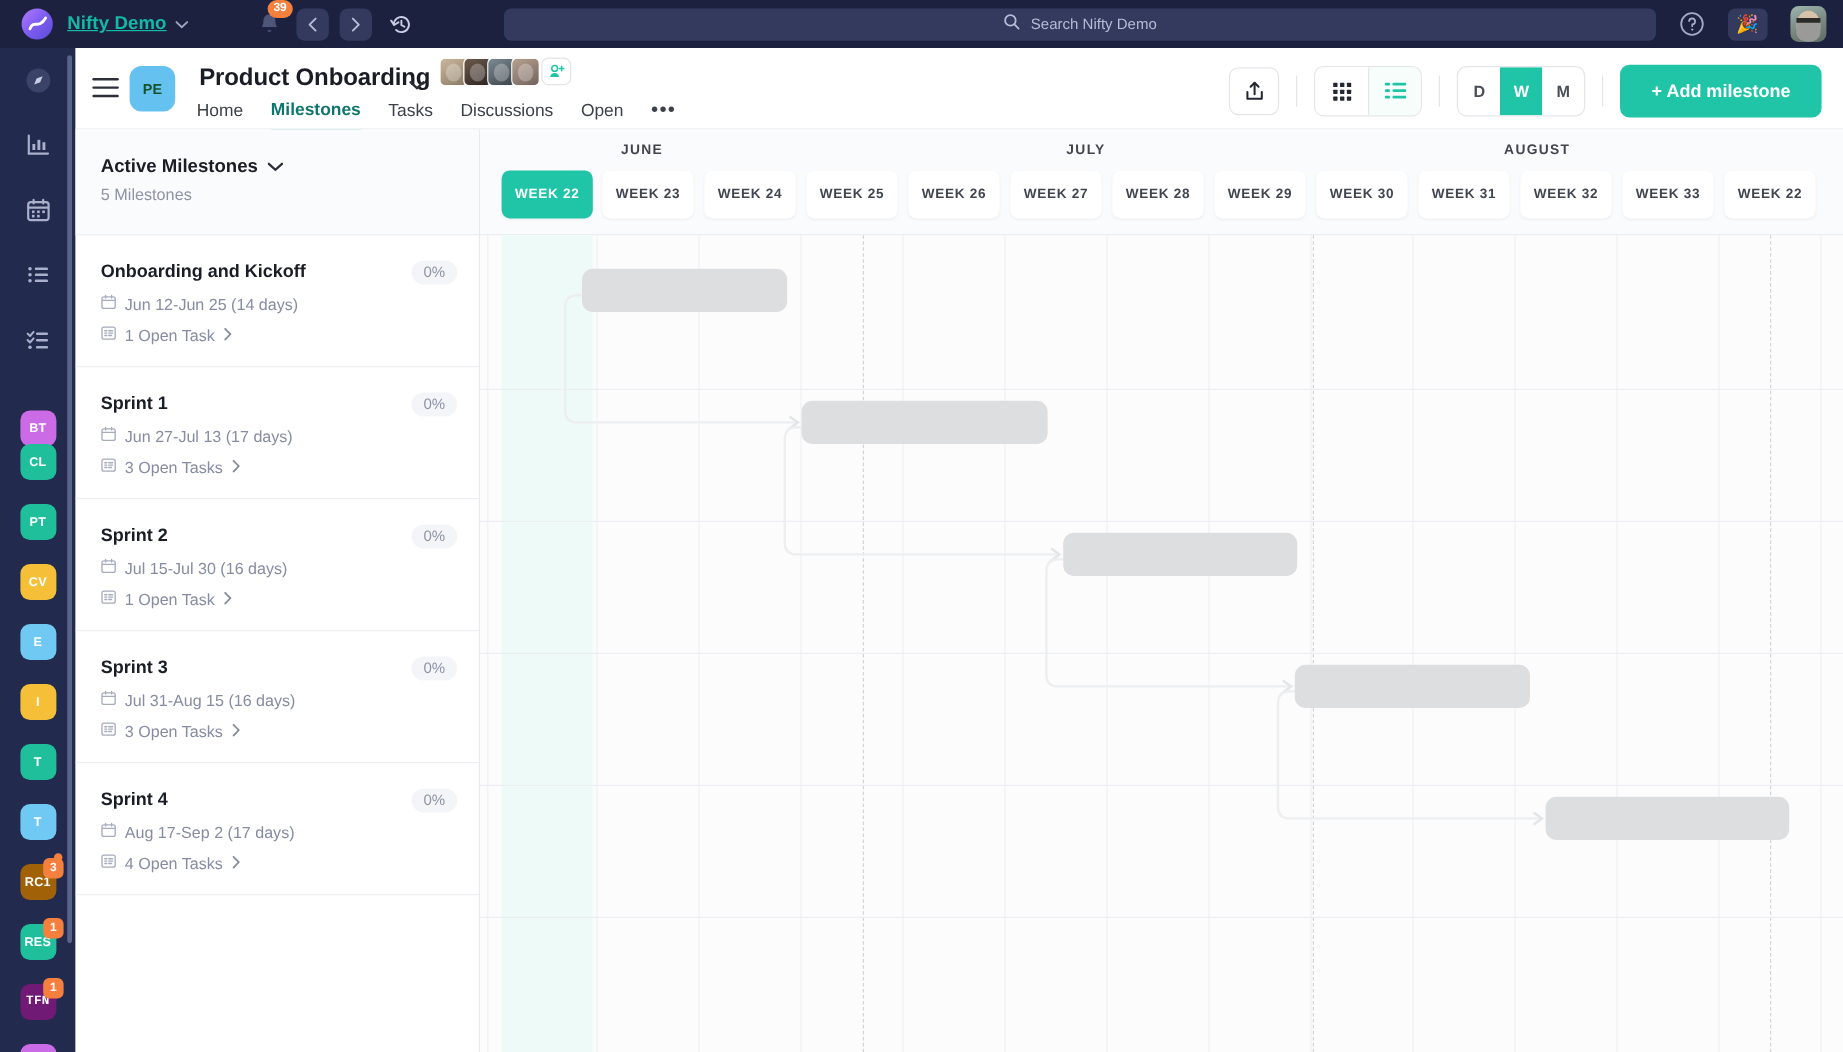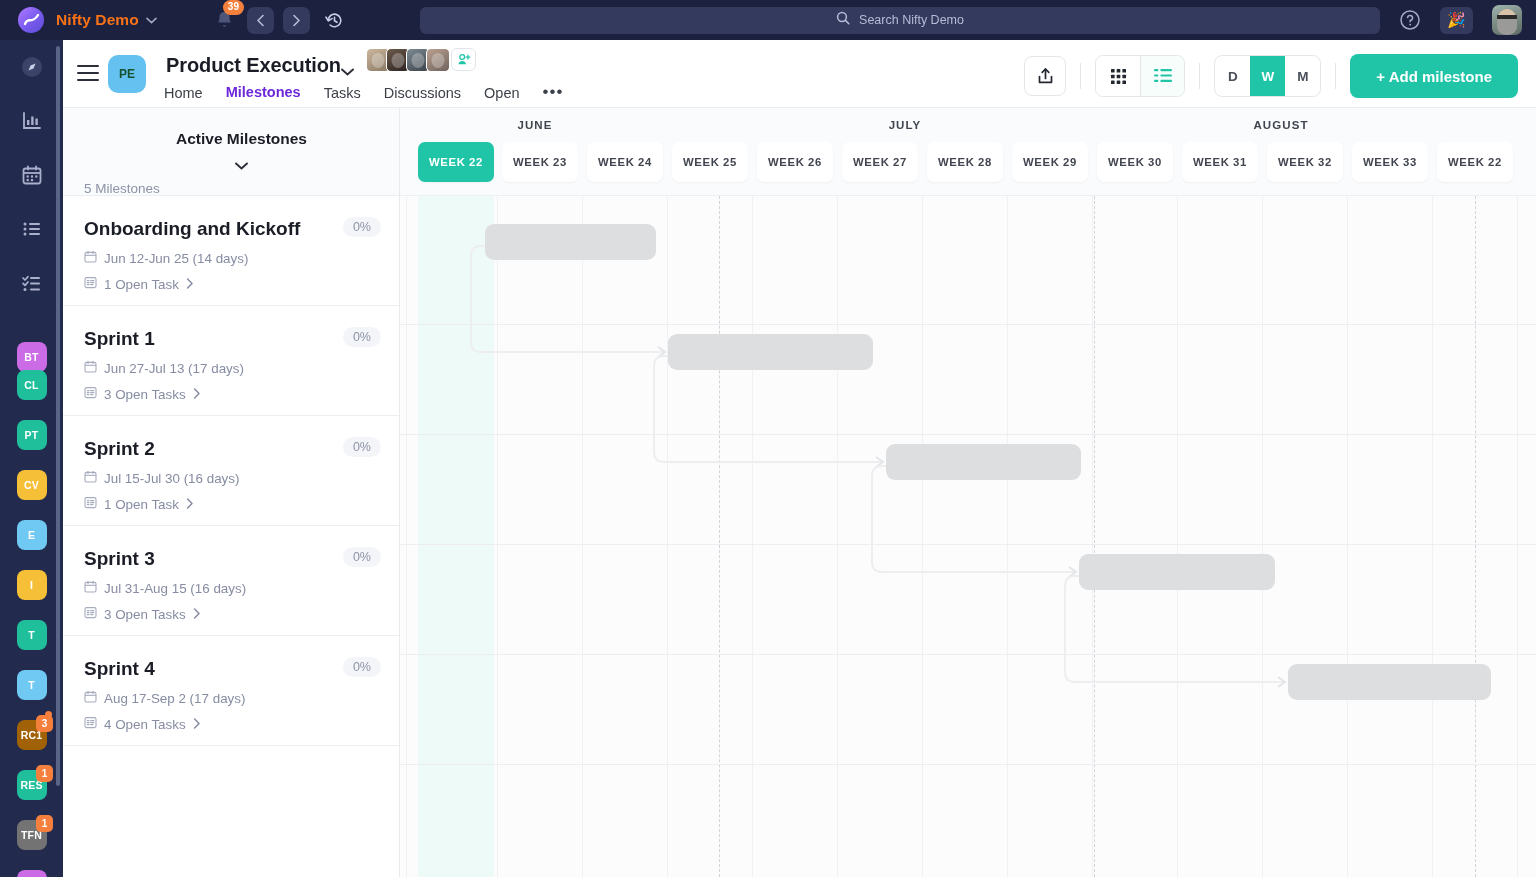--- a/index.html
+++ b/index.html
@@ -16,22 +16,23 @@
     position: absolute; top: 0; left: 0; width: 1536px; height: 40px;
     background: #1c2140; display: flex; align-items: center;
   }
   .brand-logo {
     width: 26px; height: 26px; margin-left: 18px; border-radius: 50%;
     background: linear-gradient(135deg,#b07bff 0%,#7c5cf0 50%,#5b4bd6 100%);
     display: flex; align-items: center; justify-content: center;
   }
   .brand-logo svg { display:block; }
   .brand-name {
-    color: #f97316; font-size: 15.5px; font-weight: bold; margin-left: 12px;
+    color: #14b8a6; font-size: 15.5px; font-weight: bold; margin-left: 12px;
     letter-spacing: .1px;
+    text-decoration: underline;
   }
   .chev-down-small { margin-left: 7px; opacity:.75; display:flex; align-items:center;}
   .bell-wrap { position: relative; margin-left: 55px; width: 26px; height: 26px; display:flex;align-items:center;justify-content:center;}
   .bell-badge {
     position: absolute; top: -7px; left: 11px;
     background: #f5803e; color: #fff; border-radius: 9px;
     font-size: 10px; font-weight: bold; padding: 1px 5px 2px; line-height: 12px;
     min-width: 19px; text-align: center;
   }
   .navbtn {
@@ -118,21 +119,21 @@
   .av4 { background: linear-gradient(150deg,#b9a190,#6f625c); }
   .av .hd { position:absolute; left:50%; top:4px; transform:translateX(-50%);
     width:13px; height:15px; border-radius:50%; background: rgba(255,255,255,.28); }
   .add-member {
     position: absolute; left: 388px; top: 8px; width: 25px; height: 23px;
     border: 1px solid #e2e4e8; border-radius: 6px; background: #fff;
     display: flex; align-items: center; justify-content: center;
   }
   .tabs { position: absolute; left: 101px; top: 44px; display: flex; align-items: center; gap: 23px; }
   .tab { font-size: 14.5px; color: #3c4049; padding-bottom: 8px; }
-  .tab.active { color: #6d28d9; font-weight: bold; border-bottom: 2.5px solid #18bda0; }
+  .tab.active { color: #0f766e; font-weight: bold; border-bottom: 2.5px solid #18bda0; }
   .tab-dots { font-size: 17px; color: #3c4049; letter-spacing: 1px; line-height:10px; padding-bottom:10px;}
 
   .hdr-right { position: absolute; right: 18px; top: 14px; display: flex; align-items: center; }
   .icon-box {
     width: 42px; height: 40px; border: 1px solid #e4e6ea; border-radius: 8px; background: #fff;
     display: flex; align-items: center; justify-content: center;
   }
   .vsep { width: 1px; height: 26px; background: #e4e6ea; margin: 0 14px; }
   .seg { display: flex; border: 1px solid #e4e6ea; border-radius: 8px; overflow: hidden; background:#fff; }
   .seg .sbtn {
@@ -150,24 +151,24 @@
     height: 44px; padding: 0 26px; border-radius: 8px; background: #20c5a8; color: #fff;
     font-size: 15px; font-weight: bold; display: flex; align-items: center; justify-content: center;
   }
 
   
   .ms-panel {
     position: absolute; top: 108px; left: 63px; width: 337px; height: 769px;
     background: #fff; border-right: 1px solid #e9eaee;
   }
   .ms-head { height: 88px; background: #fafbfc; border-bottom: 1px solid #eceef1; padding: 22px 0 0 21px; }
-  .ms-head .t1 { font-size: 15.5px; font-weight: bold; color: #1b1d26; display:flex; align-items:center; gap:8px;flex-direction:column;}
+  .ms-head .t1 { font-size: 15.5px; font-weight: bold; color: #1b1d26; display:flex; align-items:center; gap:8px;}
   .ms-head .t2 { font-size: 13.5px; color: #8d93a8; margin-top: 7px; }
   .ms-row { height: 110px; border-bottom: 1px solid #eceef1; position: relative; padding: 22px 0 0 21px; }
-  .ms-row .name { font-size: 19px; font-weight: bold; color: #1b1d26; }
+  .ms-row .name { font-size: 15px; font-weight: bold; color: #1b1d26; }
   .ms-row .meta { display: flex; align-items: center; gap: 7px; margin-top: 10px; font-size: 13.4px; color: #868ca2; }
   .ms-row .pct {
     position: absolute; right: 18px; top: 21px; background: #f4f5f8; color: #8d93a8;
     font-size: 12.5px; border-radius: 11px; padding: 3px 10px;
   }
   .ms-blank { height: 120px; }
 
   
   .gantt { position: absolute; top: 108px; left: 400px; width: 1136px; height: 769px;
     background: #fcfcfd; overflow: hidden; }
@@ -344,38 +345,38 @@
         <div class="rail-tile">
           <div class="tile" style="background: #a16207;">RC1</div>
           <div class="tile-dot"></div>
           <div class="tile-badge">3</div>
         </div>
         <div class="rail-tile">
           <div class="tile" style="background: rgb(31, 191, 156);">RES</div>
           <div class="tile-badge">1</div>
         </div>
         <div class="rail-tile">
-          <div class="tile" style="background: #737373;">TFN</div>
+          <div class="tile" style="background: #701a75; font-family: Liberation Mono, monospace;">TFN</div>
           <div class="tile-badge">1</div>
         </div>
         <div class="rail-tile">
           <div class="tile" style="background: rgb(203, 108, 230);">CB</div>
         </div>
       </div>
     <div class="rail-scroll"></div>
   </div>
 
   <div class="proj-header">
     <div class="hamburger">
         <span></span>
         <span></span>
         <span></span>
       </div>
     <div class="proj-badge">PE</div>
-    <div class="proj-title">Product Execution</div>
+    <div class="proj-title">Product Onboarding</div>
     <div class="proj-title-chev">
       <svg width="13" height="8" viewBox="0 0 13 8">
           <path d="M1 1.5 L6.5 6.5 L12 1.5" stroke="#2b2e38" stroke-width="1.9" fill="none" stroke-linecap="round"></path>
         </svg>
     </div>
     <div class="avatars">
       <div class="av av1">
           <div class="hd"></div>
         </div>
       <div class="av av2">

